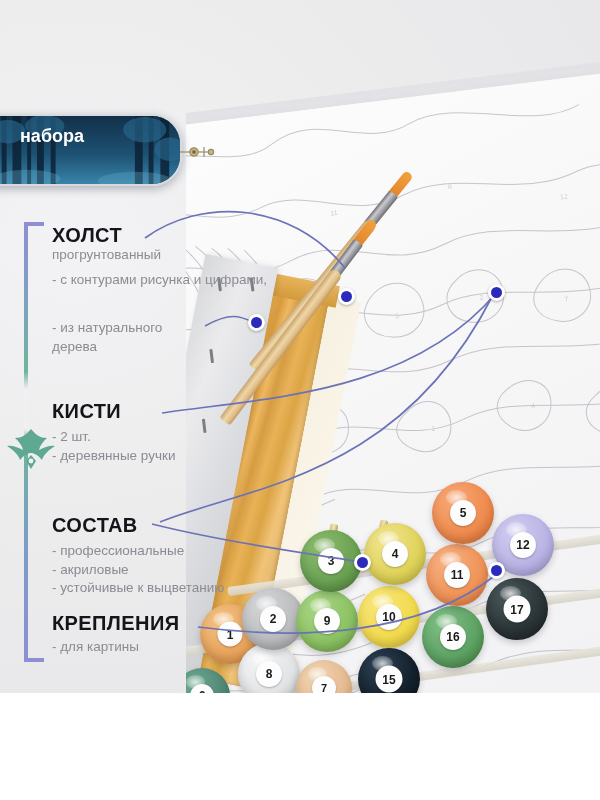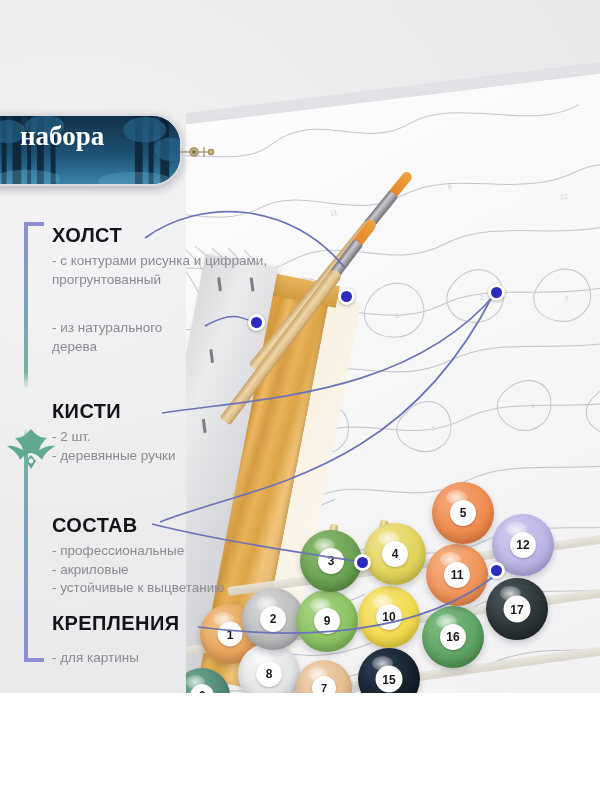--- a/index.html
+++ b/index.html
@@ -143,21 +143,21 @@
     background:
       linear-gradient(95deg, rgba(255,255,255,.10), rgba(255,255,255,0)),
       radial-gradient(80% 120% at 70% 75%, #2d6f96 0%, #1b4a6e 40%, #12314b 75%, #0d2338 100%);
     border:2px solid #d9d9de;
     box-shadow:0 3px 10px rgba(20,30,50,.30);
     overflow:hidden;
   }
   #badge .trees{ position:absolute; inset:0; }
   #badge .txt{ position:absolute; left:32px; top:8px; z-index:3; }
   .badge-t1{ color:#ffffff; font-weight:bold; font-size:28px; line-height:30px; letter-spacing:1px; }
-  .badge-t2{ color:#ffffff; font-weight:bold; font-size:27px; line-height:24px;font-family:Liberation Serif, serif; }
+  .badge-t2{ color:#ffffff; font-weight:bold; font-size:18px; line-height:24px; }
   #finial{ position:absolute; left:178px; top:141px; width:38px; height:22px; }
 </style>
 </head>
 <body>
 
 <div id="stage">
 
   <div id="panel">
 
     <div id="photo">
@@ -405,22 +405,22 @@
         <g fill="#5fa891">
           <path d="M29,14 C24,20 20,23 13,23 C17,27 20,30 21,35 C15,32 10,30 5,31 C11,35 16,39 18,45 C22,40 26,38 29,38 C32,38 36,40 40,45 C42,39 47,35 53,31 C48,30 43,32 37,35 C38,30 41,27 45,23 C38,23 34,20 29,14 Z"></path>
           <path d="M29,40 L24,46 L29,54 L34,46 Z"></path>
           <circle cx="29" cy="46" r="2.4" fill="#eef3f1"></circle>
         </g>
       </svg>
     </div>
 
     <div class="section" style="top:224px;">
       <div class="sec-title">ХОЛСТ</div>
+      <div class="sec-line">  прогрунтованный</div>
       <div class="sec-line" style="margin-top:6px;">- с контурами рисунка и цифрами,</div>
-      <div class="sec-line">  прогрунтованный</div>
     </div>
 
     <div class="section" style="top:312px;">
       <div class="sec-line" style="margin-top:7px;">- из натурального</div>
       <div class="sec-line">  дерева</div>
     </div>
 
     <div class="section" style="top:400px;">
       <div class="sec-title">КИСТИ</div>
       <div class="sec-line" style="margin-top:6px;">- 2 шт.</div>
@@ -429,21 +429,21 @@
 
     <div class="section" style="top:514px;">
       <div class="sec-title">СОСТАВ</div>
       <div class="sec-line" style="margin-top:6px;">- профессиональные</div>
       <div class="sec-line">- акриловые</div>
       <div class="sec-line">- устойчивые к выцветанию</div>
     </div>
 
     <div class="section" style="top:612px;">
       <div class="sec-title">КРЕПЛЕНИЯ</div>
-      <div class="sec-line" style="margin-top:15px;">- для картины</div>
+      <div class="sec-line" style="margin-top:4px;">- для картины</div>
     </div>
 
     <svg id="links" viewBox="0 0 600 693">
       <g fill="none" stroke="#6b72b8" stroke-width="1.7">
         <path d="M145,238 C200,198 290,200 345,268"></path>
         <path d="M205,326 C230,312 240,316 253,322"></path>
         <path d="M162,413 C260,398 410,396 497,292"></path>
         <path d="M160,522 C250,486 400,478 493,295"></path>
         <path d="M152,524 C240,546 330,556 360,562"></path>
         <path d="M198,627 C300,640 420,636 497,574"></path>

